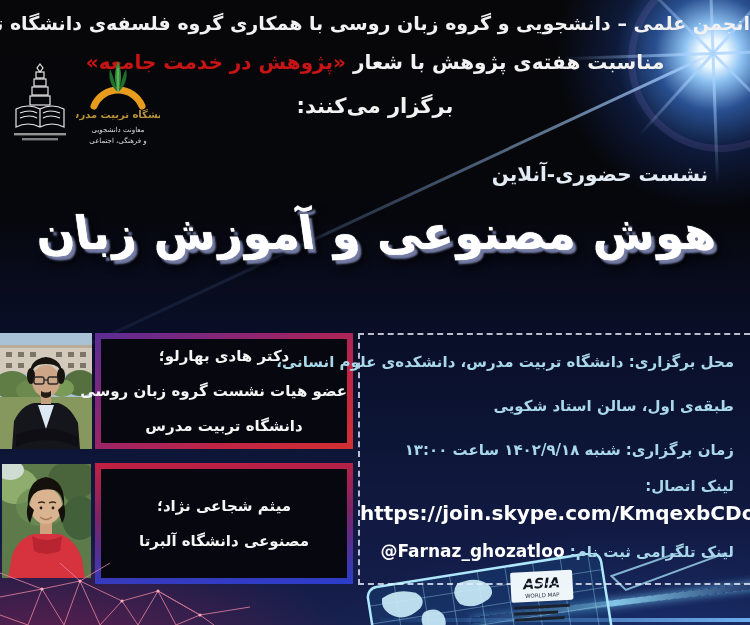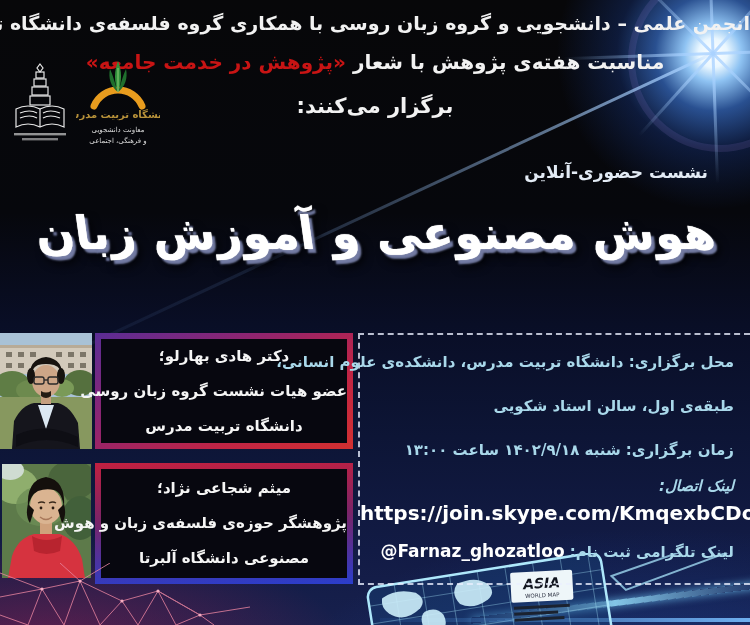--- a/index.html
+++ b/index.html
@@ -28,21 +28,21 @@
   .hdr-line{position:absolute;left:0;width:100%;text-align:center;color:#f2f2f2;
     font-weight:bold;direction:rtl;white-space:nowrap;}
   .hdr-1{top:12px;font-size:19px;}
   .hdr-2{top:50px;font-size:20px;}
   .hdr-2 .slogan{color:#c81414;}
   .hdr-3{top:94px;font-size:21px;}
   .logo{position:absolute;}
   .logo-assoc{left:10px;top:62px;}
   .logo-univ{left:76px;top:56px;}
   
-  .session-type{position:absolute;top:162px;right:42px;color:#e3ebf5;font-size:17px;
+  .session-type{position:absolute;top:162px;right:42px;color:#e3ebf5;font-size:20px;
     font-weight:bold;direction:rtl;}
   .main-title{position:absolute;top:206px;left:0;width:100%;text-align:center;direction:rtl;
     color:#ffffff;font-size:46px;font-weight:bold;transform:skewX(8deg);
     text-shadow:0 0 1px #fff, 3px 4px 2px rgba(135,145,190,.85), 5px 7px 9px rgba(0,0,0,.85);}
   
   .photo{position:absolute;overflow:hidden;}
   .photo-1{left:0;top:333px;width:92px;height:116px;}
   .photo-2{left:2px;top:464px;width:89px;height:114px;}
   .card-frame{position:absolute;padding:6px;box-sizing:border-box;}
   .frame-1{left:95px;top:333px;width:258px;height:116px;
@@ -55,21 +55,21 @@
   
   .details-panel{position:absolute;left:358px;top:333px;width:392px;height:252px;box-sizing:border-box;
     border-top:2px dashed rgba(235,240,255,.78);
     border-left:2px dashed rgba(235,240,255,.78);
     border-bottom:2px dashed rgba(235,240,255,.78);z-index:6;}
   .d-line{position:absolute;right:16px;direction:rtl;font-weight:bold;font-size:15px;
     color:#a9d8ea;white-space:nowrap;}
   .d-loc1{top:18px;}
   .d-loc2{top:62px;}
   .d-time{top:106px;margin-left:10px;}
-  .d-linklabel{top:142px;font-style:italic;}
+  .d-linklabel{top:142px;}
   .d-skype{position:absolute;left:0;right:8px;top:166px;text-align:center;direction:ltr;
     color:#ffffff;font-weight:bold;font-size:20px;white-space:nowrap;}
   .d-telegram{top:206px;margin-left:25px;}
   .d-telegram .handle{color:#ffffff;font-size:17px;}
   
   .mesh{position:absolute;left:0;bottom:0;z-index:3;}
   .map{position:absolute;left:366px;bottom:-6px;z-index:4;}
   .streak{position:absolute;left:470px;top:600px;width:290px;height:6px;transform:rotate(-7deg);z-index:3;
     background:linear-gradient(90deg,rgba(110,200,255,0),rgba(150,225,255,.85),rgba(110,200,255,.1));
     box-shadow:0 0 8px rgba(120,210,255,.8);}
@@ -192,21 +192,20 @@
       </g>
       <circle cx="39" cy="44" r="1.4" fill="#2a1c12"></circle>
       <circle cx="51" cy="44" r="1.4" fill="#2a1c12"></circle>
       <path d="M38,53 q6,5 12,0" stroke="#a8785a" stroke-width="1.4" fill="none"></path>
     </svg>
   </div>
 
   <div class="card-frame frame-2">
     <div class="speaker-card">
       <div>میثم شجاعی نژاد؛</div>
-      <div>پژوهشگر حوزه‌ی فلسفه‌ی زبان و هوش</div>
       <div>مصنوعی دانشگاه آلبرتا</div>
     </div>
   </div>
 
   <div class="details-panel">
     <div class="d-line d-loc1">محل برگزاری: دانشگاه تربیت مدرس، دانشکده‌ی علوم انسانی،</div>
     <div class="d-line d-loc2">طبقه‌ی اول، سالن استاد شکویی</div>
     <div class="d-line d-time">زمان برگزاری: شنبه ۱۴۰۲/۹/۱۸ ساعت ۱۳:۰۰</div>
     <div class="d-line d-linklabel">لینک اتصال:</div>
     <div class="d-skype">https://join.skype.com/KmqexbCDoOSn</div>

